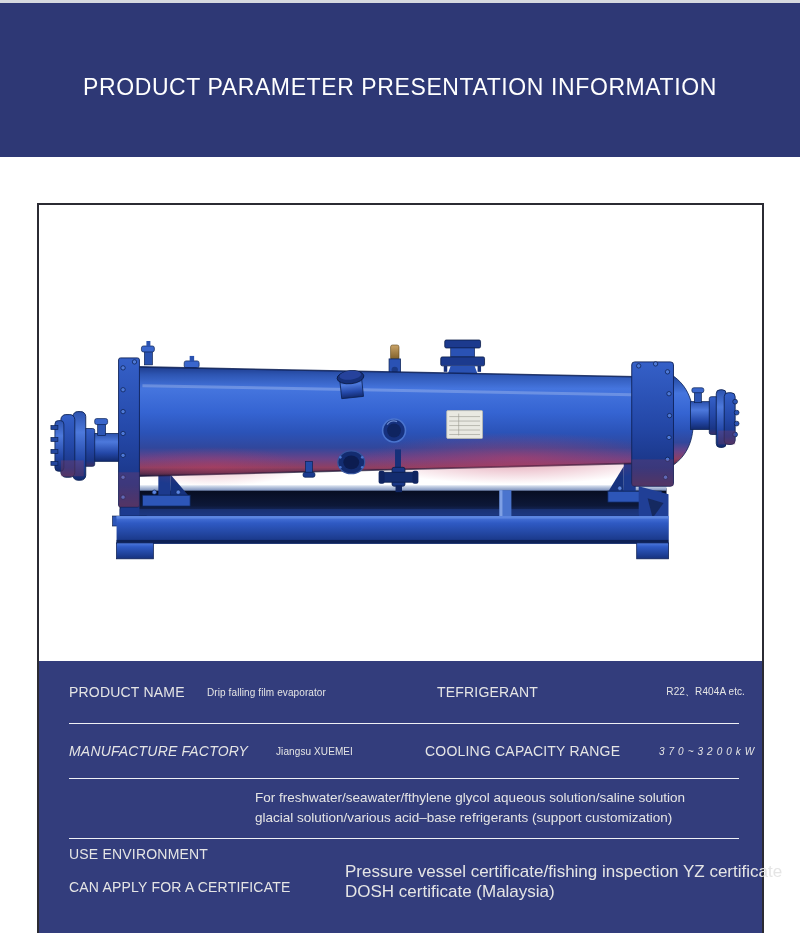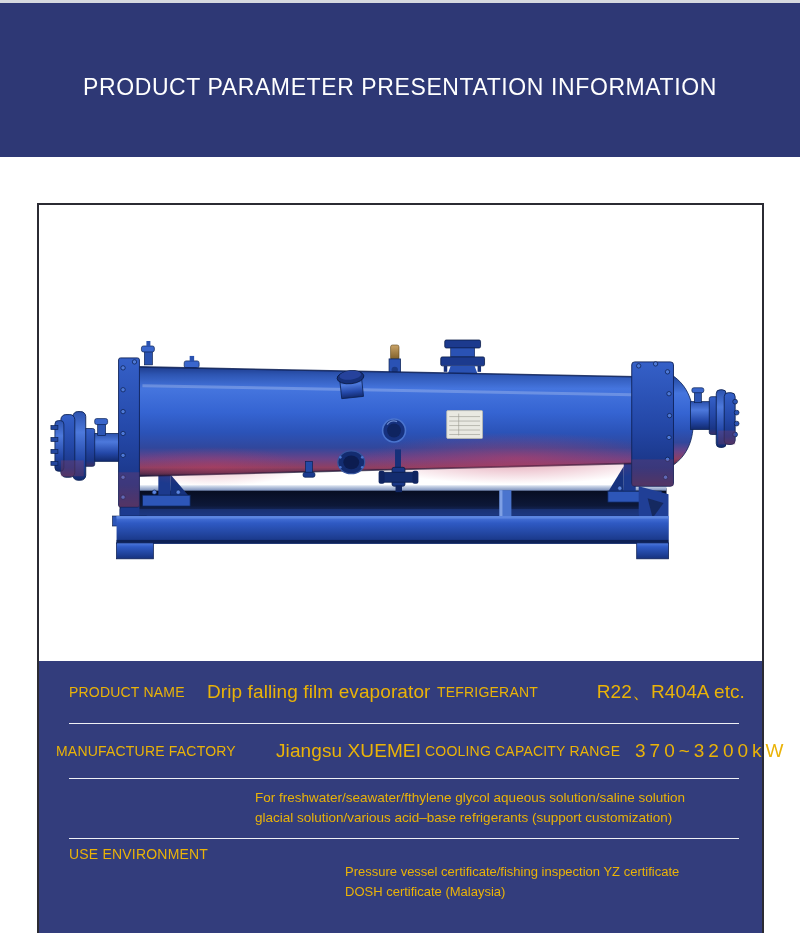--- a/index.html
+++ b/index.html
@@ -7,38 +7,38 @@
   .page{position:relative;width:800px;height:933px;background:#ffffff;overflow:hidden;margin:0 auto;}
   .top-strip{position:absolute;left:0;top:0;width:800px;height:3px;background:#d6d9df;}
   .banner{position:absolute;left:0;top:3px;width:800px;height:154px;background:#2e3875;
           display:flex;align-items:center;justify-content:center;}
   .banner-title{color:#ffffff;font-size:23px;letter-spacing:0.6px;font-weight:400;
                 padding-top:14px;white-space:nowrap;}
   .frame{position:absolute;left:37px;top:203px;width:727px;height:735px;
          border:2px solid #2b2b33;box-sizing:border-box;background:#ffffff;}
   .photo-area{position:absolute;left:0;top:0;width:723px;height:456px;background:#ffffff;}
   .photo-area svg{position:absolute;left:0;top:0;width:100%;height:100%;}
-  .spec-table{position:absolute;left:0;top:456px;width:723px;height:275px;background:#333d7c;color:#eab308;}
+  .spec-table{position:absolute;left:0;top:456px;width:723px;height:275px;background:#333d7c;color:#e5e5e5;}
   .spec-row{position:absolute;left:0;width:723px;}
   .r1{top:0;height:62px;} .r2{top:62px;height:55px;} .r3{top:117px;height:60px;} .r4{top:177px;height:98px;}
   .sep{position:absolute;left:30px;right:23px;height:1px;background:rgba(255,255,255,0.92);}
   .s1{top:62px;} .s2{top:117px;} .s3{top:177px;}
   .cellpos{position:absolute;top:50%;transform:translateY(-50%);white-space:nowrap;}
   .lbl{font-size:14px;letter-spacing:0.2px;}
-  .val{font-size:19px;letter-spacing:0.1px;}
+  .val{font-size:10px;letter-spacing:0.1px;}
   .r1 .c1{left:30px;} .r1 .c2{left:168px;} .r1 .c3{left:398px;} .r1 .c4{right:17px;}
-  .r2 .c1{left:17px;} .r2 .c2{left:237px;} .r2 .c3{left:386px;}
-  .r2 .c4{left:596px;letter-spacing:4px;}
+  .r2 .c1{left:30px;font-style:italic;} .r2 .c2{left:237px;} .r2 .c3{left:386px;}
+  .r2 .c4{left:620px;letter-spacing:4px;font-style:italic;}
   .r3 .c1{left:30px;margin-top:46px;}
   .block{position:absolute;display:flex;flex-direction:column;justify-content:center;}
   .r3 .vblock{left:216px;top:10px;height:40px;}
   .r3 .vblock div{font-size:13.5px;line-height:20px;white-space:nowrap;}
   .r4 .c1{left:30px;}
   .r4 .vblock{left:306px;top:13px;height:62px;}
-  .r4 .vblock div{font-size:13px;line-height:20.5px;white-space:nowrap;}
+  .r4 .vblock div{font-size:17px;line-height:20.5px;white-space:nowrap;}
 </style>
 </head>
 <body>
 
 <div class="page">
   <div class="top-strip"></div>
 
   <div class="banner">
     <div class="banner-title">PRODUCT PARAMETER PRESENTATION INFORMATION</div>
   </div>
@@ -291,20 +291,21 @@
       <div class="spec-row r3">
         <span class="cellpos lbl c1">USE ENVIRONMENT</span>
         <div class="block vblock">
           <div>For freshwater/seawater/fthylene glycol aqueous solution/saline solution</div>
           <div>glacial solution/various acid–base refrigerants (support customization)</div>
         </div>
       </div>
       <div class="sep s3"></div>
 
       <div class="spec-row r4">
+        <span class="cellpos lbl c1">CAN APPLY FOR A CERTIFICATE</span>
         <div class="block vblock">
           <div>Pressure vessel certificate/fishing inspection YZ certificate</div>
           <div>DOSH certificate (Malaysia)</div>
         </div>
       </div>
 
     </div>
   </div>
 </div>
 

